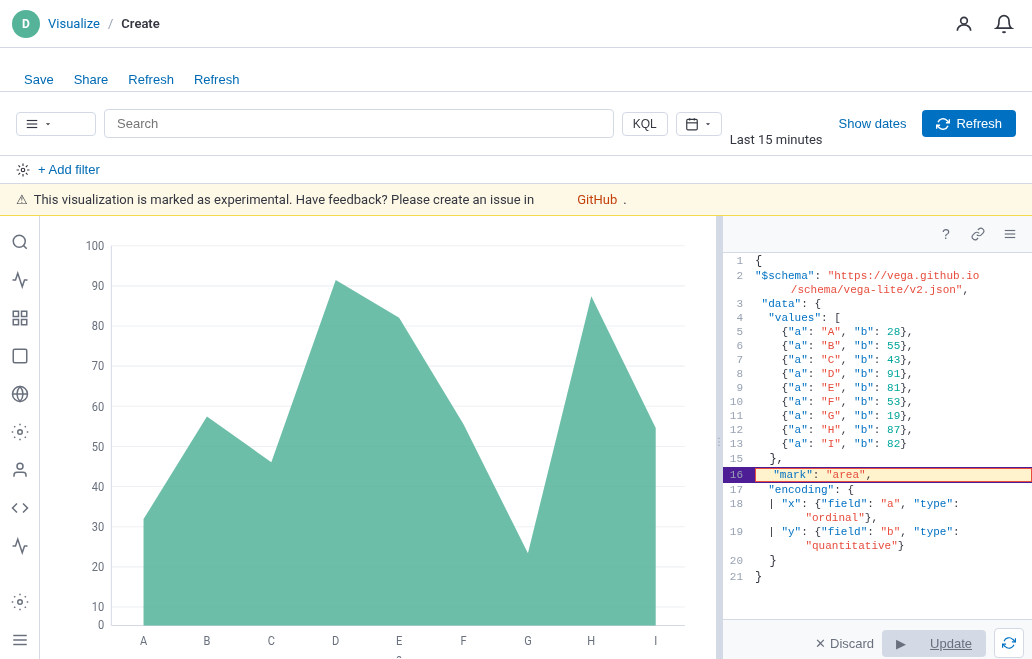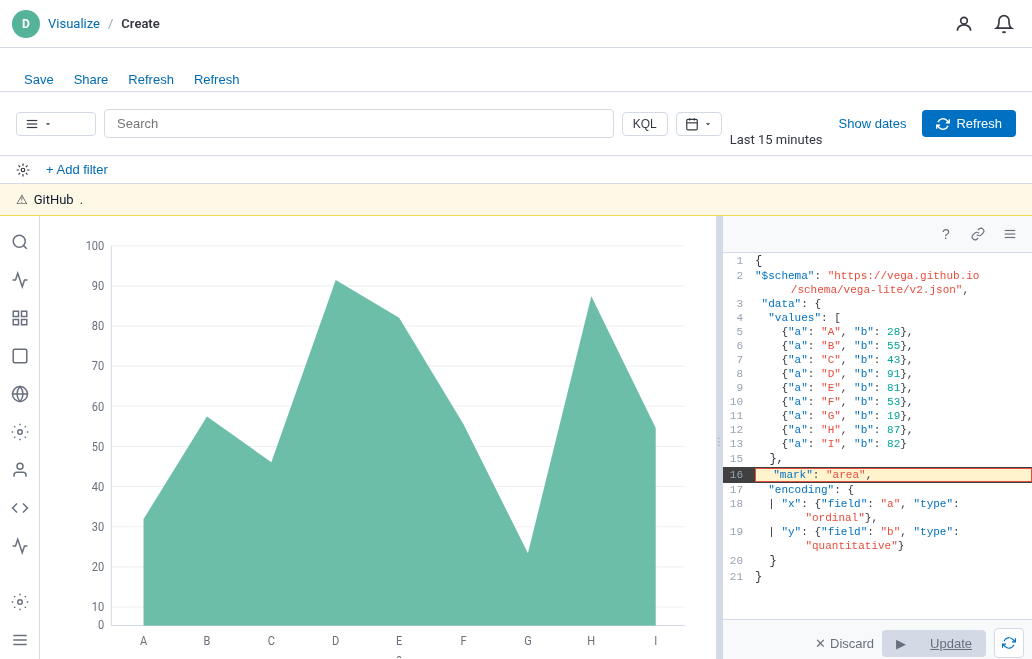--- a/index.html
+++ b/index.html
@@ -22,25 +22,25 @@
     .search-box { flex: 1; border: 1px solid #d3dae6; border-radius: 4px; padding: 6px 12px; font-size: 13px; color: #c2410c; background: #fff; }
     .kql-btn { background: none; border: 1px solid #d3dae6; border-radius: 4px; padding: 4px 10px; font-size: 12px; color: #343741; cursor: pointer; }
     .time-selector { display: flex; align-items: center; gap: 4px; border: 1px solid #d3dae6; border-radius: 4px; padding: 4px 8px; background: #fff; cursor: pointer; font-size: 13px; }
     .time-label { font-size: 13px; color: #343741; margin-top: 32px; }
     .show-dates-btn { background: none; border: none; cursor: pointer; font-size: 13px; color: #006bb4; padding: 4px 8px; }
     .refresh-main-btn { display: flex; align-items: center; gap: 6px; background: #0071c2; color: white; border: none; border-radius: 4px; padding: 6px 14px; cursor: pointer; font-size: 13px; font-weight: 500; }
 
     
     .filter-bar { display: flex; align-items: center; padding: 6px 16px; gap: 8px; border-bottom: 1px solid #d3dae6; }
     .filter-icon-btn { display: flex; align-items: center; gap: 4px; background: none; border: none; cursor: pointer; color: #343741; font-size: 13px; }
-    .add-filter-btn { background: none; border: none; cursor: pointer; color: #006bb4; font-size: 13px; display: flex; gap: 4px; margin-left: 8px; }
+    .add-filter-btn { background: none; border: none; cursor: pointer; color: #006bb4; font-size: 13px; display: flex; gap: 4px; }
 
     
     .exp-banner { display: flex; align-items: center; padding: 8px 16px; background: #fef9e7; border-bottom: 1px solid #f5d94e; font-size: 13px; color: #343741; gap: 6px; }
-    .exp-banner a { color: #0f172a; text-decoration: none; }
+    .exp-banner a { color: #c2410c; text-decoration: none; margin-left: 37px; }
 
     
     .main-area { display: flex; height: calc(659px - 48px - 44px - 50px - 34px - 33px); }
 
     
     .sidebar { width: 40px; border-right: 1px solid #d3dae6; display: flex; flex-direction: column; align-items: center; padding: 8px 0; gap: 2px; background: #fff; }
     .sidebar-icon { width: 36px; height: 36px; display: flex; align-items: center; justify-content: center; border-radius: 4px; cursor: pointer; color: #69707d; font-size: 16px; }
 
     
     .chart-area { flex: 1; padding: 8px 16px; overflow: hidden; position: relative; }
@@ -150,20 +150,21 @@
         <path d="M12 1v4M12 19v4M4.22 4.22l2.83 2.83M16.95 16.95l2.83 2.83M1 12h4M19 12h4M4.22 19.78l2.83-2.83M16.95 7.05l2.83-2.83"></path>
       </svg>
   </button>
   <button class="add-filter-btn">
     <span>+ Add filter</span>
   </button>
 </div>
 
 <div class="exp-banner">
   <span>⚠</span>
+  <span>This visualization is marked as experimental. Have feedback? Please create an issue in </span>
   <a href="#">GitHub</a>
   <span>.</span>
 </div>
 
 <div class="main-area">
 
   <div class="sidebar">
     <div class="sidebar-icon">
       <svg width="18" height="18" viewBox="0 0 24 24" fill="none" stroke="currentColor" stroke-width="2">
           <circle cx="11" cy="11" r="8"></circle>
@@ -353,21 +354,21 @@
         <span class="line-content" style="font-size:11px;">&nbsp;&nbsp;&nbsp;&nbsp;{<span class="tok-key">"a"</span>: <span class="tok-str">"H"</span>, <span class="tok-key">"b"</span>: <span class="tok-num">87</span>},</span>
       </div>
       <div class="code-line">
         <span class="line-num">13</span>
         <span class="line-content" style="font-size:11px;">&nbsp;&nbsp;&nbsp;&nbsp;{<span class="tok-key">"a"</span>: <span class="tok-str">"I"</span>, <span class="tok-key">"b"</span>: <span class="tok-num">82</span>}</span>
       </div>
       <div class="code-line">
         <span class="line-num">15</span>
         <span class="line-content tok-brace">&nbsp;&nbsp;},</span>
       </div>
-      <div class="code-line line-highlighted" style="background:#404040;">
+      <div class="code-line line-highlighted" style="background:#4c1d95;">
         <span class="line-num">16</span>
         <span class="line-content" style="font-size:11px; background:#fff3cd; border:1.5px solid #e74c3c; display:inline-block; padding:0 4px;">&nbsp;&nbsp;<span class="tok-key">"mark"</span>: <span class="tok-str">"area"</span>,</span>
       </div>
       <div class="code-line">
         <span class="line-num">17</span>
         <span class="line-content" style="font-size:11px;">&nbsp;&nbsp;<span class="tok-key">"encoding"</span>: {</span>
       </div>
       <div class="code-line">
         <span class="line-num">18</span>
         <span class="line-content" style="font-size:11px;">&nbsp;&nbsp;| <span class="tok-key">"x"</span>: {<span class="tok-key">"field"</span>: <span class="tok-str">"a"</span>, <span class="tok-key">"type"</span>:</span>

